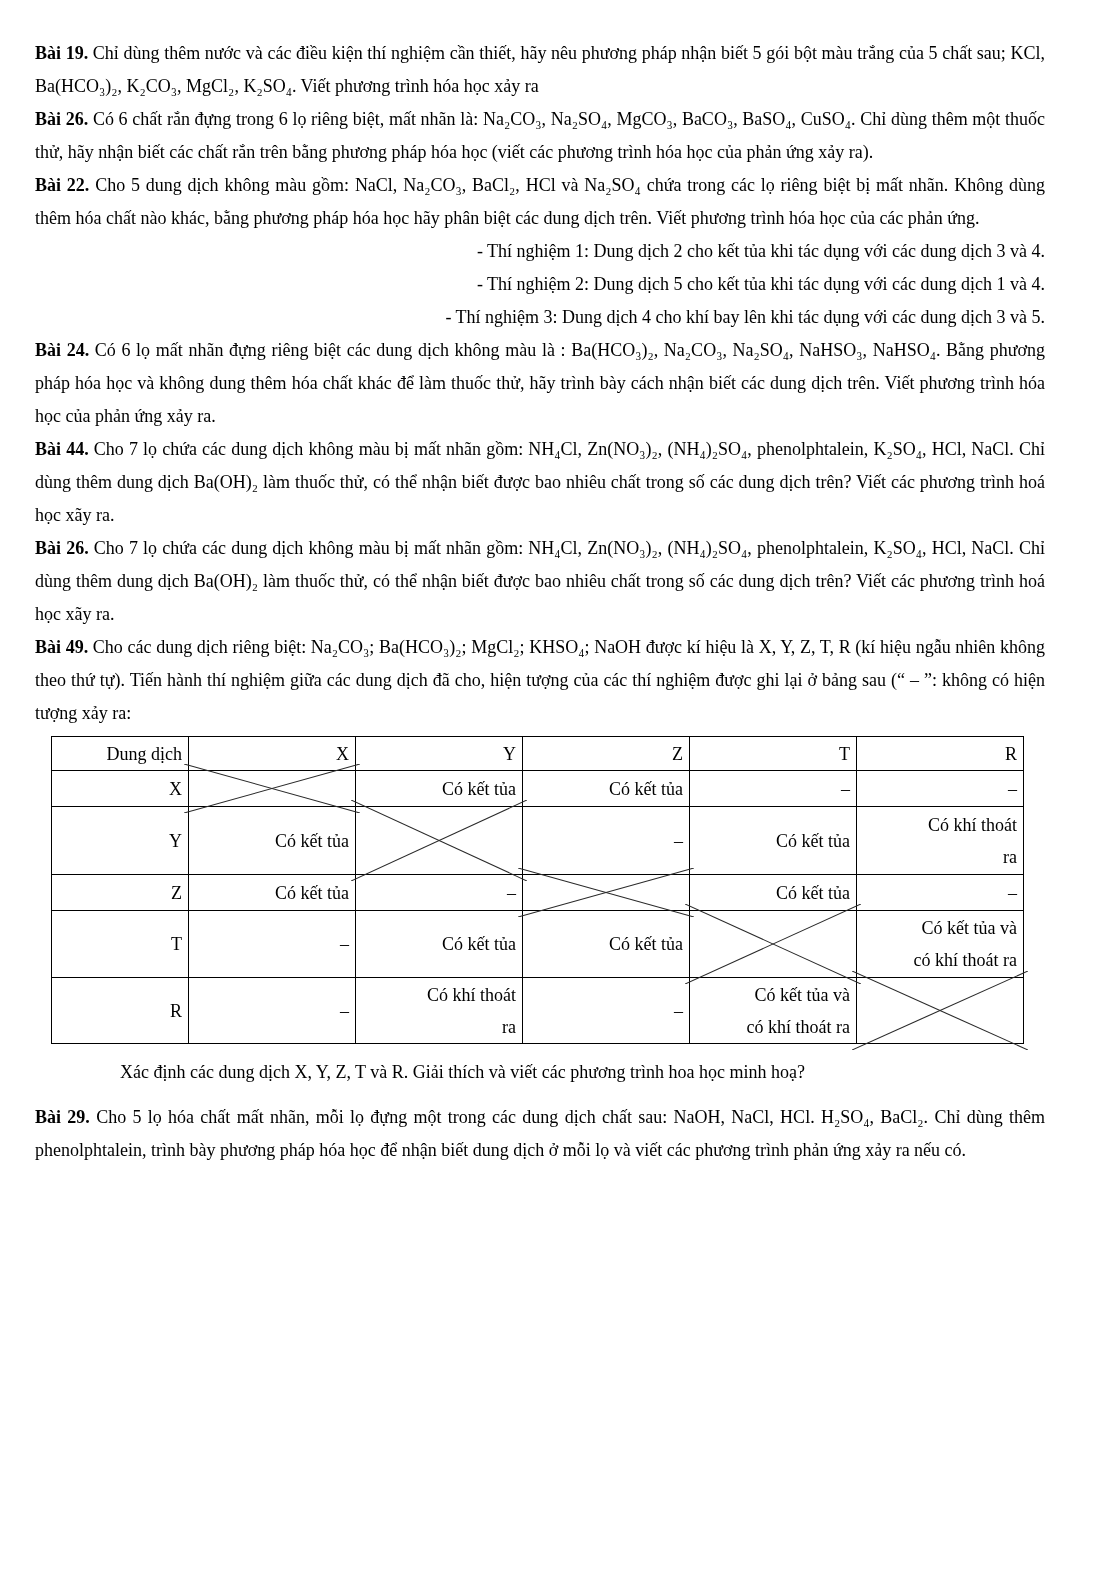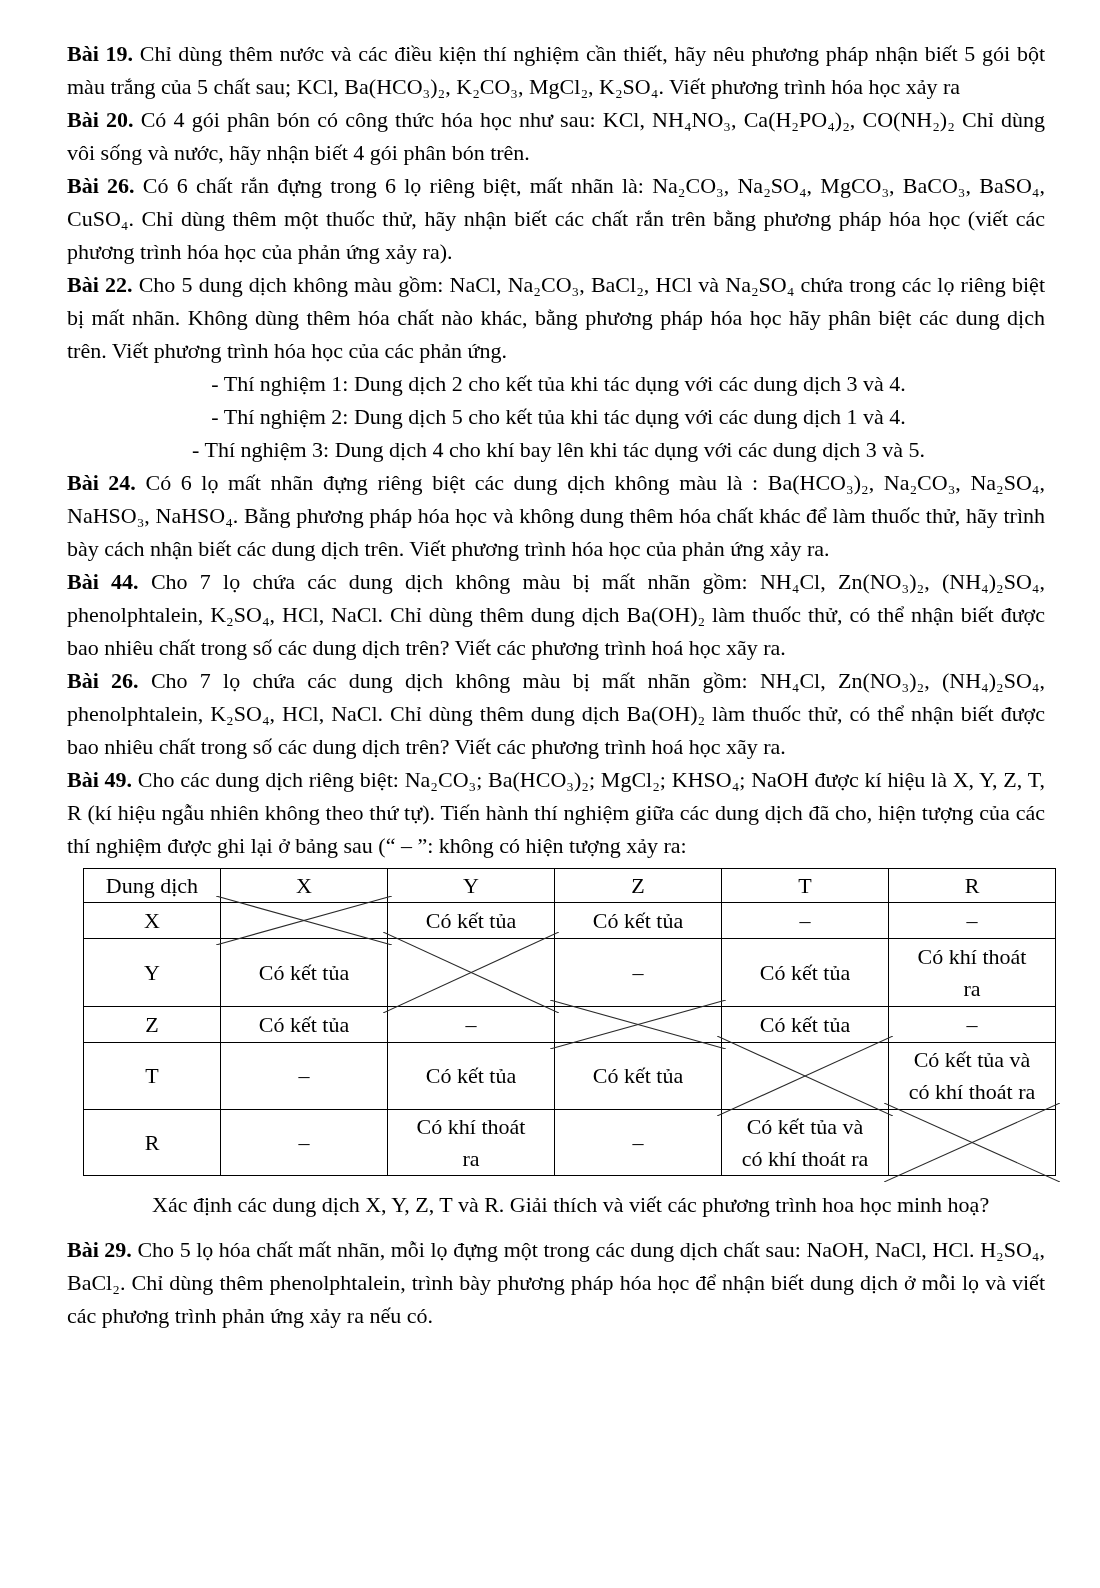--- a/index.html
+++ b/index.html
@@ -4,40 +4,40 @@
 <style>
   * { box-sizing: border-box; }
   html, body { margin: 0; padding: 0; }
   body {
     width: 1100px; height: 1588px;
     background: #ffffff;
     overflow: hidden;
   }
   .page {
     width: 1100px; height: 1588px;
-    padding: 37px 55px 0 67px;
+    padding: 37px 55px 0 35px;
     font-family: "Liberation Serif", "DejaVu Serif", serif;
-    font-size: 22px;
+    font-size: 18px;
     line-height: 33px;
     color: #000000;
   }
   p.para { margin: 0; text-align: justify; }
-  p.exp  { margin: 0; padding-left: 5px; text-align: center; }
+  p.exp  { margin: 0; padding-left: 5px; text-align: right; }
   .plabel { font-weight: bold; }
   .rtable {
     border-collapse: collapse;
     table-layout: fixed;
     width: 972px;
     margin: 6px 0 3px 16px;
   }
   .rtable col.c0 { width: 137px; }
   .rtable col.cn { width: 167px; }
   .rtable td {
     border: 1.5px solid #000000;
-    text-align: center;
+    text-align: right;
     vertical-align: middle;
     padding: 0 6px;
     white-space: pre-line;
     line-height: 32px;
   }
   tr.r-head { height: 34px; }
   tr.r-x    { height: 36px; }
   tr.r-y    { height: 68px; }
   tr.r-z    { height: 36px; }
   tr.r-t    { height: 67px; }
@@ -53,21 +53,20 @@
   .cross line { stroke: #2a2a2a; stroke-width: 1.1; }
   p.caption { margin: 12px; text-indent: 73px; text-align: justify; }
 </style>
 </head>
 <body>
 
 <div class="page">
 
   <p class="para"><b class="plabel">Bài 19.</b> <span>Chỉ dùng thêm nước và các điều kiện thí nghiệm cần thiết, hãy nêu phương pháp nhận biết 5 gói bột màu trắng của 5 chất sau; KCl, Ba(HCO₃)₂, K₂CO₃, MgCl₂, K₂SO₄. Viết phương trình hóa học xảy ra</span></p>
 
-  <p class="para"><b class="plabel">Bài 20.</b> <span>Có 4 gói phân bón có công thức hóa học như sau: KCl, NH₄NO₃, Ca(H₂PO₄)₂, CO(NH₂)₂ Chỉ dùng vôi sống và nước, hãy nhận biết 4 gói phân bón trên.</span></p>
 
   <p class="para"><b class="plabel">Bài 26.</b> <span>Có 6 chất rắn đựng trong 6 lọ riêng biệt, mất nhãn là: Na₂CO₃, Na₂SO₄, MgCO₃, BaCO₃, BaSO₄, CuSO₄. Chỉ dùng thêm một thuốc thử, hãy nhận biết các chất rắn trên bằng phương pháp hóa học (viết các phương trình hóa học của phản ứng xảy ra).</span></p>
 
   <p class="para"><b class="plabel">Bài 22.</b> <span>Cho 5 dung dịch không màu gồm: NaCl, Na₂CO₃, BaCl₂, HCl và Na₂SO₄ chứa trong các lọ riêng biệt bị mất nhãn. Không dùng thêm hóa chất nào khác, bằng phương pháp hóa học hãy phân biệt các dung dịch trên. Viết phương trình hóa học của các phản ứng.</span></p>
 
   <p class="exp">- Thí nghiệm 1: Dung dịch 2 cho kết tủa khi tác dụng với các dung dịch 3 và 4.</p>
   <p class="exp">- Thí nghiệm 2: Dung dịch 5 cho kết tủa khi tác dụng với các dung dịch 1 và 4.</p>
   <p class="exp">- Thí nghiệm 3: Dung dịch 4 cho khí bay lên khi tác dụng với các dung dịch 3 và 5.</p>
 
   <p class="para"><b class="plabel">Bài 24.</b> <span>Có 6 lọ mất nhãn đựng riêng biệt các dung dịch không màu là : Ba(HCO₃)₂, Na₂CO₃, Na₂SO₄, NaHSO₃, NaHSO₄. Bằng phương pháp hóa học và không dung thêm hóa chất khác để làm thuốc thử, hãy trình bày cách nhận biết các dung dịch trên. Viết phương trình hóa học của phản ứng xảy ra.</span></p>

